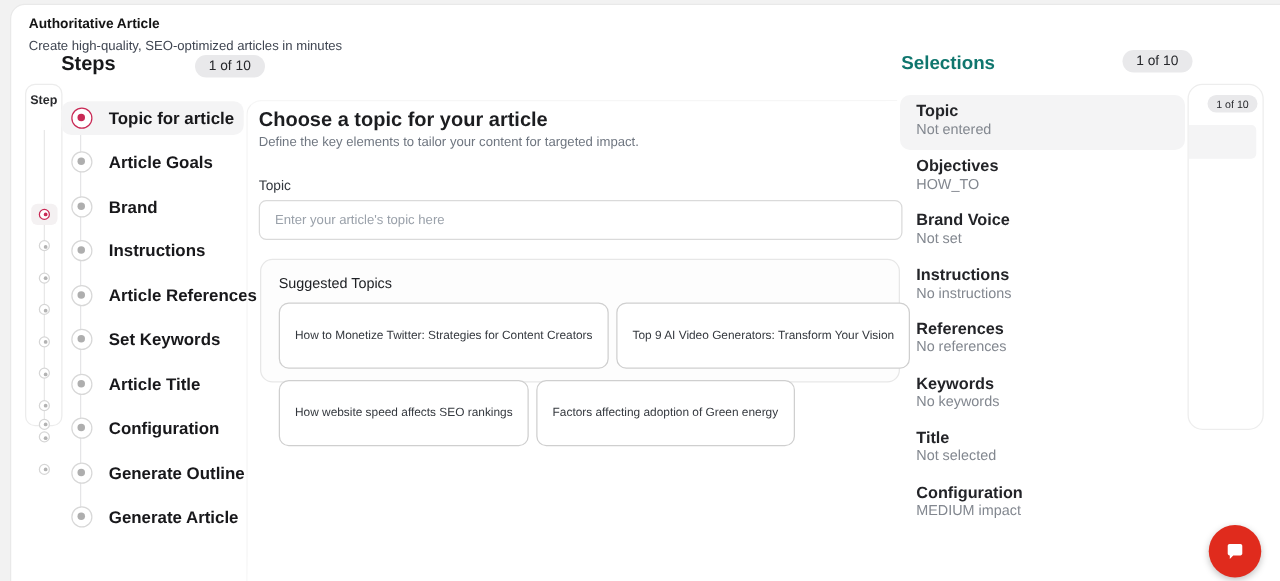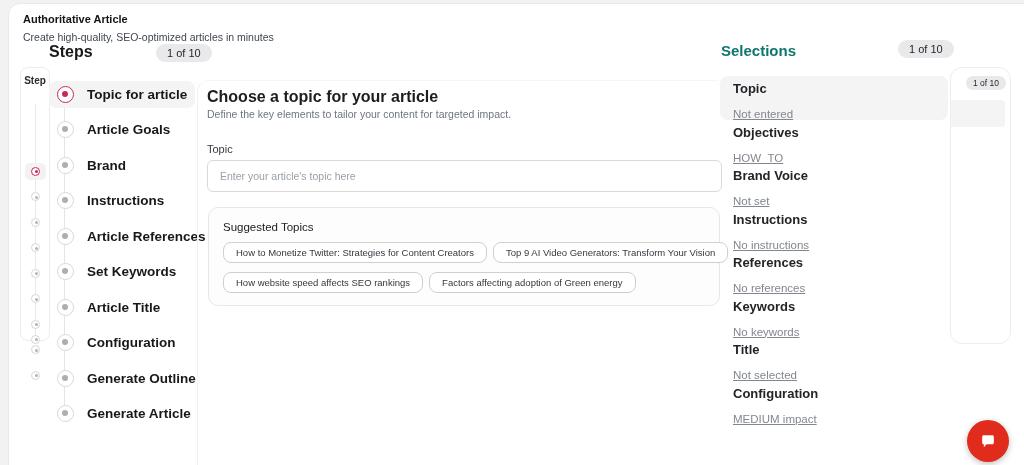--- a/index.html
+++ b/index.html
@@ -54,29 +54,29 @@
                  border:1px solid #dadada; border-radius:6px; padding:0 12px;
                  font-size:10.5px; color:#30343a; font-family:"Liberation Sans", sans-serif; outline:none; }
   .topic-input::placeholder { color:#9aa1aa; }
 
   .suggested-card { position:absolute; left:199px; top:203px; width:512px; height:99px;
                     border:1px solid #e7e7e7; border-radius:10px; background:#fdfdfd; padding:13px 14px; }
   .suggested-title { font-size:11.5px; color:#202226; font-weight:400; }
   .chip-row { display:flex; gap:6px; margin-top:9px; }
   .chip-row:first-of-type { margin-top:11px; }
   .chip { display:inline-flex; align-items:center; border:1px solid #cfcfcf; border-radius:8px;
-          background:#fff; padding:4px 12px; font-size:9.5px; color:#34383e; white-space:nowrap; cursor:pointer; }
+          background:#fff; padding:20px 12px; font-size:9.5px; color:#34383e; white-space:nowrap; cursor:pointer; }
 
   
   .selections-title { position:absolute; left:712px; top:38px; font-size:15px; font-weight:700; color:#0f766e; }
   .selections-list { position:absolute; left:711px; top:72px; width:228px; }
   .selection-item { height:43.5px; padding:5px 0 0 13px; cursor:pointer; }
   .selection-item.highlight { background:#f4f4f5; border-radius:8px; }
   .selection-item .t { font-size:13px; font-weight:700; color:#232428; }
-  .selection-item .v { font-size:11.5px; color:#82878f; margin-top:12px;text-decoration:underline; }
+  .selection-item .v { font-size:11.5px; color:#82878f; margin-top:2px; }
 
   
   .side-panel { position:absolute; left:941px; top:63px; width:61px; height:277px;
                 background:#fff; border:1px solid #ededed; border-radius:12px; overflow:hidden; }
   .side-panel .side-badge { position:absolute; right:4px; top:8px; background:#e9e9eb; color:#26272b;
                 border-radius:999px; font-size:8.5px; padding:2px 7px; }
   .side-panel .side-block { position:absolute; left:0; right:5px; top:32px; height:27px;
                 background:#f4f4f5; border-radius:0 4px 4px 0; }
 
   

